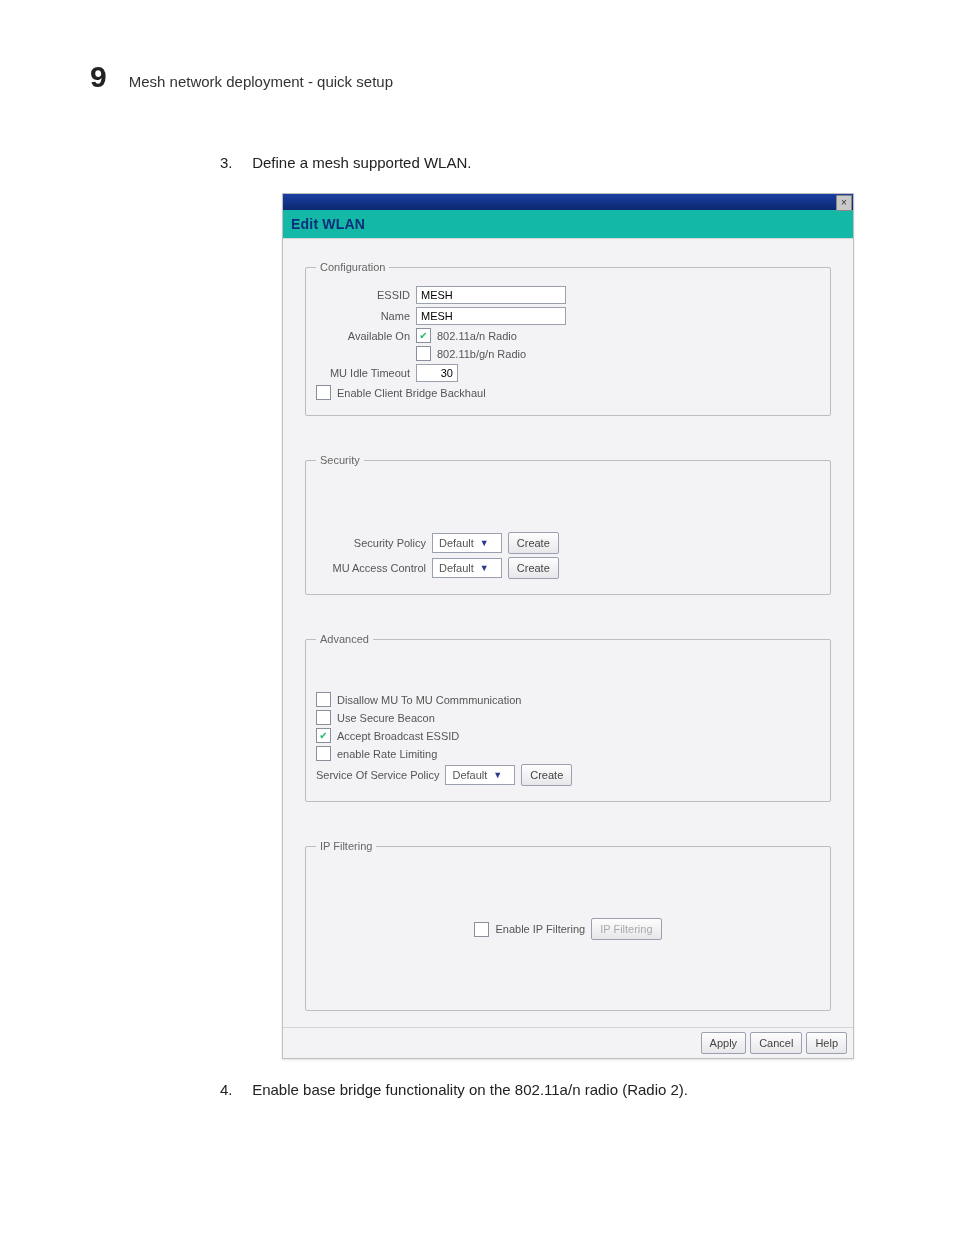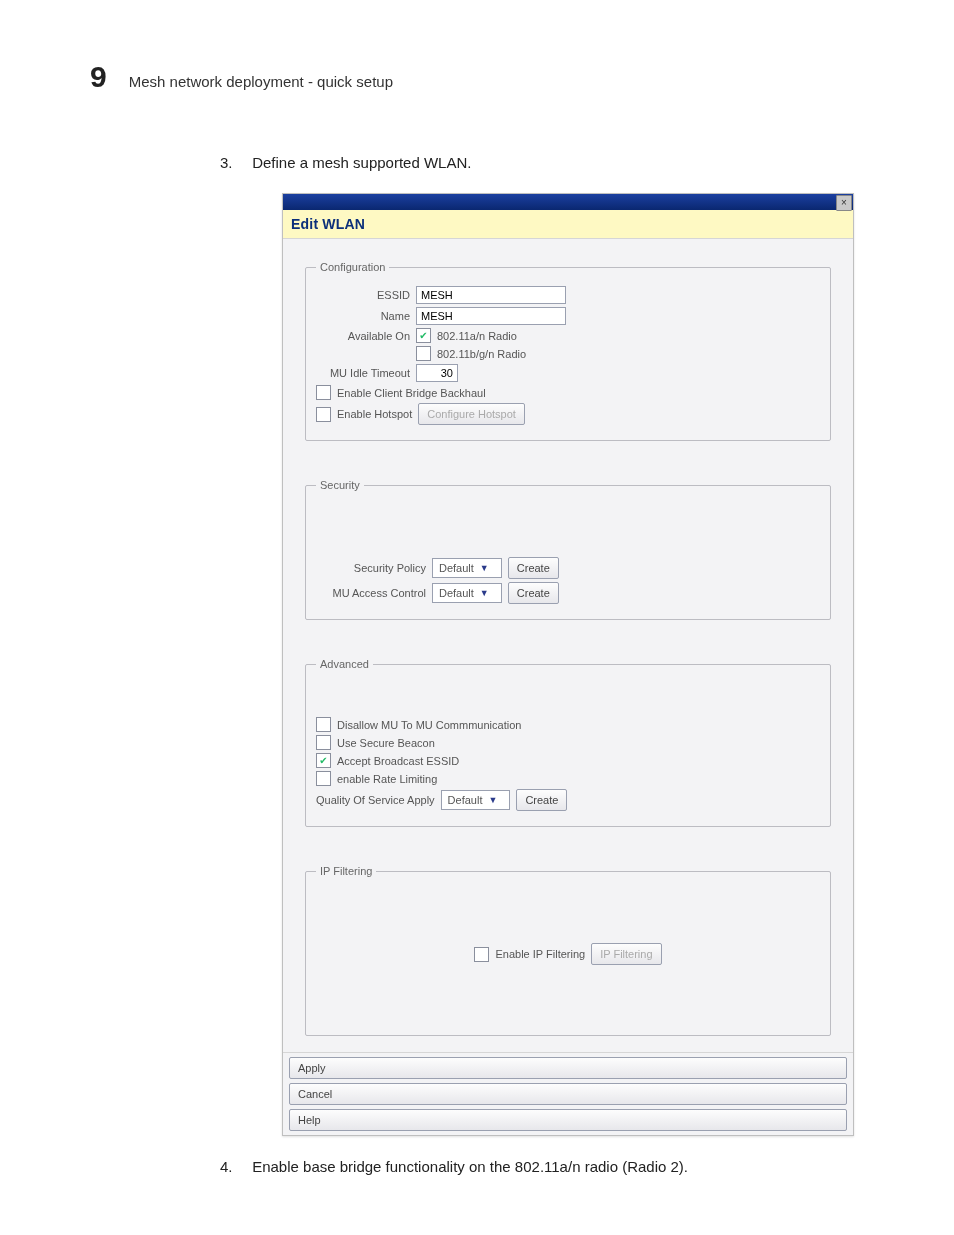--- a/index.html
+++ b/index.html
@@ -6,21 +6,21 @@
   html,body{margin:0;padding:0;background:#fff;font-family:Arial,Helvetica,sans-serif;color:#222;}
   .page{width:954px;min-height:1235px;box-sizing:border-box;padding:60px 50px 60px 90px;}
   .hdr{display:flex;align-items:baseline;gap:22px;margin-bottom:60px;}
   .hdr .num{font-size:30px;font-weight:700;}
   .hdr .txt{font-size:15px;color:#333;}
   .step{margin-left:130px;font-size:15px;margin-bottom:22px;}
   .step .sn{display:inline-block;width:28px;}
   .shot{margin-left:192px;width:570px;border:1px solid #bfbfbf;box-shadow:0 1px 2px rgba(0,0,0,.12);font-size:11px;color:#555;}
   .tbar{height:16px;background:linear-gradient(#1b3fa0,#0a2770);position:relative;}
   .tbar .close{position:absolute;right:1px;top:1px;width:14px;height:14px;background:#c9c9c9;border:1px solid #888;border-radius:1px;display:flex;align-items:center;justify-content:center;font-size:10px;color:#333;line-height:1;}
-  .hdrtitle{padding:6px 8px 6px 8px;font-weight:700;font-size:14px;color:var(--blue);letter-spacing:.2px;border-bottom:1px solid #d6d6d6;background:#fef9c3;}
+  .hdrtitle{padding:6px 8px 6px 8px;font-weight:700;font-size:14px;color:var(--blue);letter-spacing:.2px;border-bottom:1px solid #d6d6d6;background:#14b8a6;}
   .body{background:#f3f3f5;padding:6px 6px 0 6px;display:flex;flex-wrap:wrap;gap:6px;}
   fieldset.grp{border:1px solid #bcbcc2;border-radius:2px;margin:16px;padding:10px 10px 12px 10px;background:#f3f3f5;}
   fieldset.grp>legend{padding:0 4px;font-size:11px;color:#666;}
   .g-config{flex:1 1 270px;}
   .g-security{flex:1 1 250px;}
   .g-adv{flex:1 1 270px;}
   .g-ip{flex:1 1 250px;}
   .row{display:flex;align-items:center;gap:6px;margin:3px 0;}
   .row label.l{width:94px;text-align:right;font-size:11px;color:#555;}
   input.txt{height:18px;border:1px solid #9aa0b0;background:#fff;font-size:11px;padding:0 4px;box-sizing:border-box;}
@@ -28,21 +28,21 @@
   input.txt.w42{width:42px;text-align:right;}
   .chk{width:13px;height:13px;border:1px solid #8a8f9d;background:#fff;display:inline-flex;align-items:center;justify-content:center;font-size:10px;line-height:1;color:#2a4;}
   .chk.on::before{content:"✔";color:#2b6;}
   .sel{height:18px;border:1px solid #9aa0b0;background:#fff;display:inline-flex;align-items:center;padding:0 12px 0 6px;font-size:11px;color:#555;gap:6px;}
   .sel .arr{font-size:9px;color:#2a3a8a;}
   .btn{height:20px;border:1px solid #9aa0b0;background:linear-gradient(#fdfdfd,#e7e7eb);padding:0 8px;font-size:11px;color:#444;display:inline-flex;align-items:center;border-radius:2px;}
   .btn.dis{color:#aaa;}
   .secrows{margin-top:56px;}
   .secrows .row label.slab{width:110px;text-align:right;font-size:11px;color:#555;}
   .iprow{margin-top:56px;display:flex;justify-content:center;align-items:center;gap:6px;}
-  .footer{background:#f3f3f5;border-top:1px solid #d6d6d6;padding:4px 6px;display:flex;justify-content:flex-end;gap:4px;flex-direction:column;}
+  .footer{background:#f3f3f5;border-top:1px solid #d6d6d6;padding:4px 6px;display:flex;justify-content:flex-end;gap:4px;}
   .footer .btn{height:20px;}
 </style>
 </head>
 <body>
 
 <div class="page">
   <div class="hdr">
     <span class="num">9</span>
     <span class="txt">Mesh network deployment - quick setup</span>
   </div>
@@ -82,25 +82,20 @@
           <span>802.11b/g/n Radio</span>
         </div>
         <div class="row">
           <label class="l">MU Idle Timeout</label>
           <input class="txt w42" value="30" style="">
         </div>
         <div class="row">
           <span class="chk"></span>
           <span>Enable Client Bridge Backhaul</span>
         </div>
-        <div class="row">
-          <span class="chk"></span>
-          <span>Enable Hotspot</span>
-          <span class="btn dis">Configure Hotspot</span>
-        </div>
       </fieldset>
 
       <fieldset class="grp g-security">
         <legend>Security</legend>
         <div class="secrows">
           <div class="row">
             <label class="slab">Security Policy</label>
             <span class="sel">
               <span>Default</span>
               <span class="arr">▼</span>
@@ -131,21 +126,21 @@
         </div>
         <div class="row">
           <span class="chk on"></span>
           <span>Accept Broadcast ESSID</span>
         </div>
         <div class="row">
           <span class="chk"></span>
           <span>enable Rate Limiting</span>
         </div>
         <div class="row">
-          <span>Quality Of Service Apply</span>
+          <span>Service Of Service Policy</span>
           <span class="sel">
             <span>Default</span>
             <span class="arr">▼</span>
           </span>
           <span class="btn">Create</span>
         </div>
       </fieldset>
 
       <fieldset class="grp g-ip">
         <legend>IP Filtering</legend>

